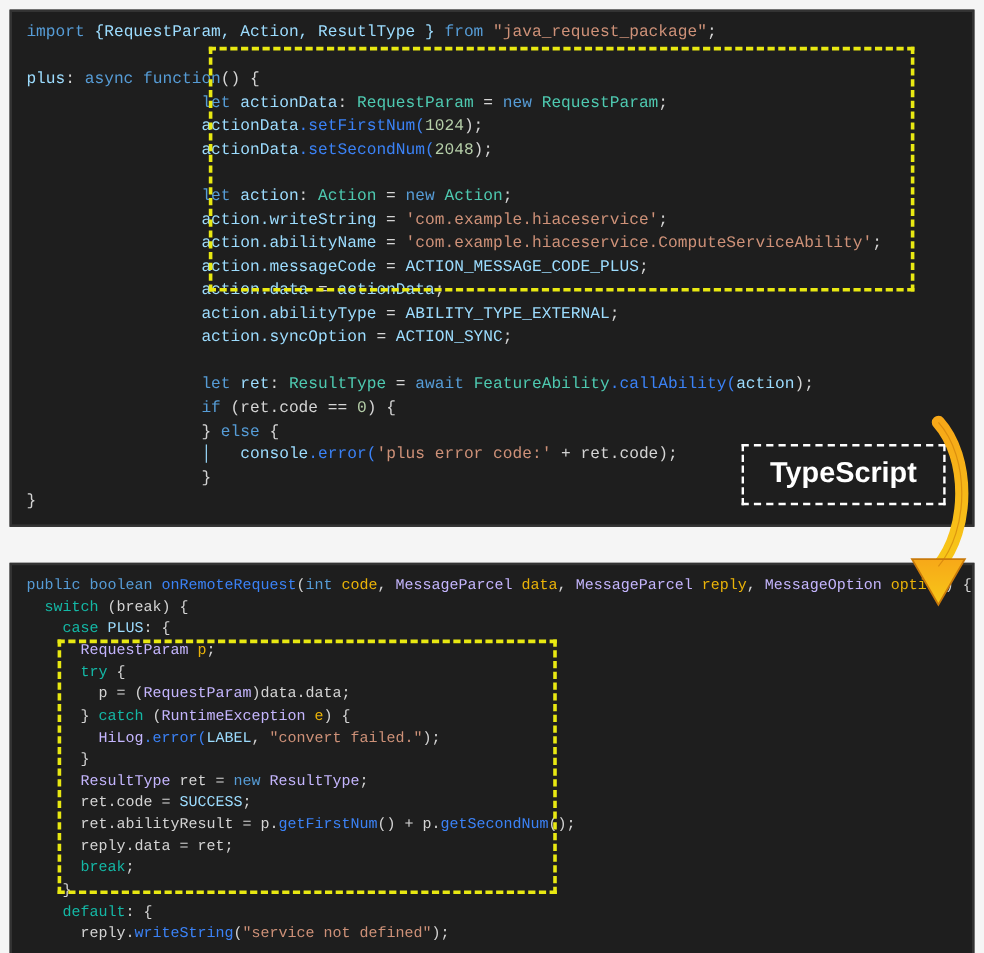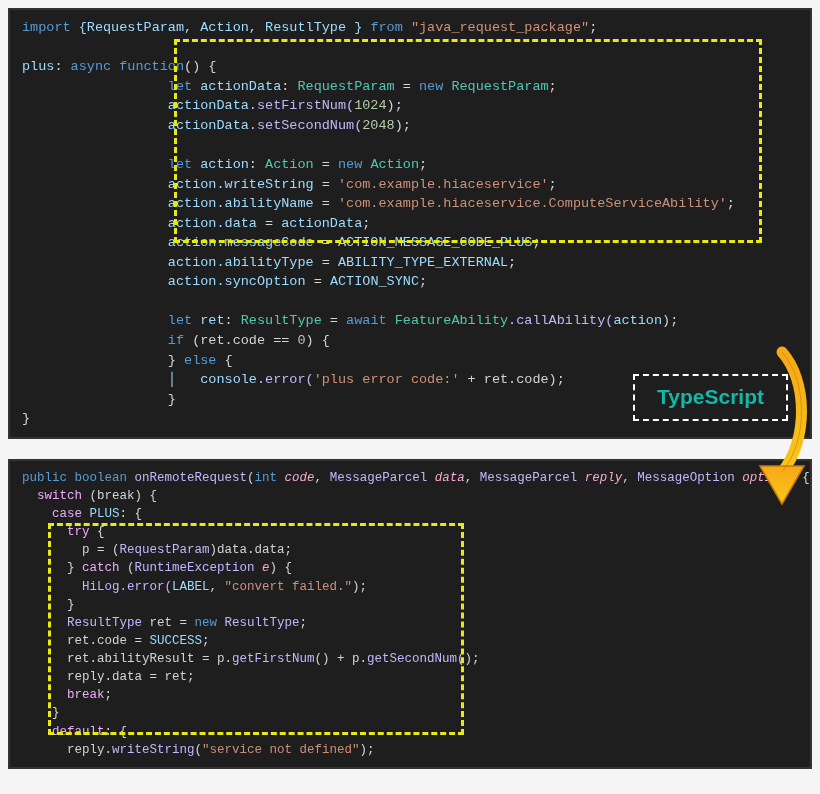--- a/index.html
+++ b/index.html
@@ -7,37 +7,37 @@
     background: #f5f5f5;
     font-family: Consolas, 'Courier New', monospace;
     padding: 8px;
     width: 820px;
   }
   .code-block {
     background: #1e1e1e;
     border: 2px solid #333;
     position: relative;
     padding: 8px 12px;
-    margin-bottom: 20px;
+    margin-bottom: 30px;
     font-size: 13.5px;
     line-height: 1.45;
     color: #d4d4d4;
   }
   .code-line { white-space: pre; }
   .kw { color: #569cd6; }       
-  .kw2 { color: #f0abfc; }      
+  .kw2 { color: #14b8a6; }      
   .type { color: #4ec9b0; }     
-  .func { color: #c4b5fd; }     
+  .func { color: #3b82f6; }     
   .prop { color: #9cdcfe; }     
   .str { color: #ce9178; }      
   .num { color: #b5cea8; }
   .mod { color: #569cd6; text-align: center; }      
   .jtype { color: #569cd6; }    
   .jcls { color: #c4b5fd; }     
-  .jvar { color: #f9a8d4; font-style: italic; }
+  .jvar { color: #eab308; }
   .highlight-box-1 {
     position: absolute;
     border: 3px dashed #e8e812;
     top: 29px;
     left: 164px;
     width: 588px;
     height: 204px;
     pointer-events: none;
   }
   .highlight-box-2 {
@@ -47,24 +47,24 @@
     left: 38px;
     width: 416px;
     height: 212px;
     pointer-events: none;
   }
   .lang-label {
     position: absolute;
     right: 22px;
     background: #1e1e1e;
     border: 2px dashed #ffffff;
-    color: #14b8a6;
+    color: #ffffff;
     font-family: "Segoe UI", Arial, sans-serif;
     font-weight: 700;
-    font-size: 21px;
+    font-size: 24px;
     padding: 6px 22px;
   }
   .lang-label.ts { bottom: 16px; }
   .arrow-container {
     position: absolute;
     right: -4px;
     top: 338px;
     width: 70px;
     height: 170px;
     z-index: 10;
@@ -81,41 +81,42 @@
   <div class="code-line"><span class="kw">import </span><span class="prop">{RequestParam, Action, ResutlType } </span><span class="kw">from </span><span class="str">"java_request_package"</span><span>;</span></div>
   <div class="code-line">&nbsp;</div>
   <div class="code-line"><span class="prop">plus</span><span>: </span><span class="kw">async function</span><span>() {</span></div>
   <div class="code-line"><span class="kw">                  let </span><span class="prop">actionData</span><span>: </span><span class="type">RequestParam</span><span> = </span><span class="kw">new </span><span class="type">RequestParam</span><span>;</span></div>
   <div class="code-line"><span class="prop">                  actionData</span><span class="func">.setFirstNum(</span><span class="num">1024</span><span>);</span></div>
   <div class="code-line"><span class="prop">                  actionData</span><span class="func">.setSecondNum(</span><span class="num">2048</span><span>);</span></div>
   <div class="code-line">&nbsp;</div>
   <div class="code-line"><span class="kw">                  let </span><span class="prop">action</span><span>: </span><span class="type">Action</span><span> = </span><span class="kw">new </span><span class="type">Action</span><span>;</span></div>
   <div class="code-line"><span class="prop">                  action</span><span class="prop">.writeString</span><span> = </span><span class="str">'com.example.hiaceservice'</span><span>;</span></div>
   <div class="code-line"><span class="prop">                  action</span><span class="prop">.abilityName</span><span> = </span><span class="str">'com.example.hiaceservice.ComputeServiceAbility'</span><span>;</span></div>
+  <div class="code-line"><span class="prop">                  action</span><span class="prop">.messageCode</span><span> = </span><span class="prop">ACTION_MESSAGE_CODE_PLUS</span><span>;</span></div>
   <div class="code-line"><span class="prop">                  action</span><span class="prop">.data</span><span> = </span><span class="prop">actionData</span><span>;</span></div>
-  <div class="code-line"><span class="prop">                  action</span><span class="prop">.messageCode</span><span> = </span><span class="prop">ACTION_MESSAGE_CODE_PLUS</span><span>;</span></div>
   <div class="code-line"><span class="prop">                  action</span><span class="prop">.abilityType</span><span> = </span><span class="prop">ABILITY_TYPE_EXTERNAL</span><span>;</span></div>
   <div class="code-line"><span class="prop">                  action</span><span class="prop">.syncOption</span><span> = </span><span class="prop">ACTION_SYNC</span><span>;</span></div>
   <div class="code-line">&nbsp;</div>
   <div class="code-line"><span class="kw">                  let </span><span class="prop">ret</span><span>: </span><span class="type">ResultType</span><span> = </span><span class="kw">await </span><span class="type">FeatureAbility</span><span class="func">.callAbility(</span><span class="prop">action</span><span>);</span></div>
   <div class="code-line"><span class="kw">                  if </span><span>(ret.code == </span><span class="num">0</span><span>) {</span></div>
   <div class="code-line"><span>                  } </span><span class="kw">else </span><span>{</span></div>
   <div class="code-line"><span class="prop">                  │   console</span><span class="func">.error(</span><span class="str">'plus error code:'</span><span> + ret.code);</span></div>
   <div class="code-line"><span>                  }</span></div>
   <div class="code-line"><span>}</span></div>
 
   <div class="lang-label ts"><span>TypeScript</span></div>
 </div>
 
 <div class="code-block" style="font-size:12.5px;">
   <div class="highlight-box-2"></div>
 
   <div class="code-line"><span class="mod">public </span><span class="jtype">boolean </span><span class="func">onRemoteRequest</span><span>(</span><span class="jtype">int </span><span class="jvar">code</span><span>, </span><span class="jcls">MessageParcel </span><span class="jvar">data</span><span>, </span><span class="jcls">MessageParcel </span><span class="jvar">reply</span><span>, </span><span class="jcls">MessageOption </span><span class="jvar">option</span><span>) {</span></div>
   <div class="code-line"><span class="kw2">  switch </span><span>(break) {</span></div>
   <div class="code-line"><span class="kw2">    case </span><span class="prop">PLUS</span><span>: {</span></div>
+  <div class="code-line"><span class="jcls">      RequestParam </span><span class="jvar">p</span><span>;</span></div>
   <div class="code-line"><span class="kw2">      try </span><span>{</span></div>
   <div class="code-line"><span>        p = (</span><span class="jcls">RequestParam</span><span>)data.data;</span></div>
   <div class="code-line"><span>      } </span><span class="kw2">catch </span><span>(</span><span class="jcls">RuntimeException </span><span class="jvar">e</span><span>) {</span></div>
   <div class="code-line"><span class="jcls">        HiLog</span><span class="func">.error(</span><span class="prop">LABEL</span><span>, </span><span class="str">"convert failed."</span><span>);</span></div>
   <div class="code-line"><span>      }</span></div>
   <div class="code-line"><span class="jcls">      ResultType </span><span>ret = </span><span class="kw">new </span><span class="jcls">ResultType</span><span>;</span></div>
   <div class="code-line"><span>      ret.code = </span><span class="prop">SUCCESS</span><span>;</span></div>
   <div class="code-line"><span>      ret.abilityResult = p.</span><span class="func">getFirstNum</span><span>() + p.</span><span class="func">getSecondNum</span><span>();</span></div>
   <div class="code-line"><span>      reply.data = ret;</span></div>
   <div class="code-line"><span class="kw2">      break</span><span>;</span></div>

